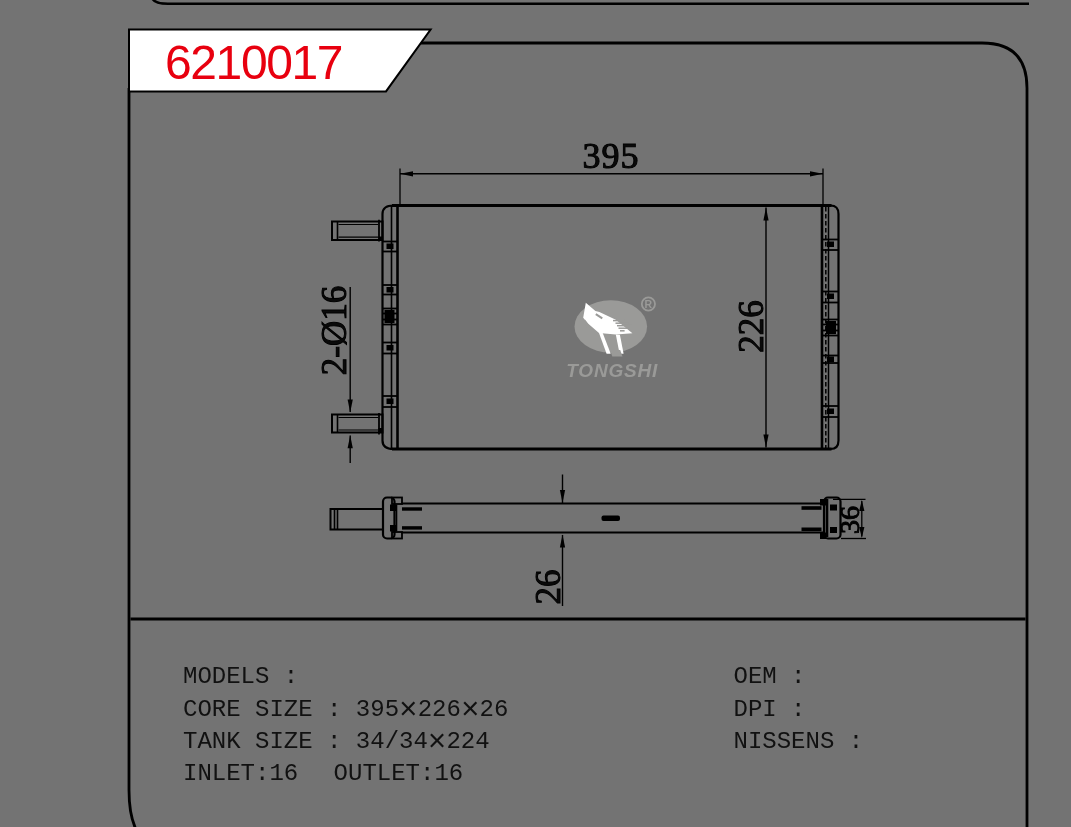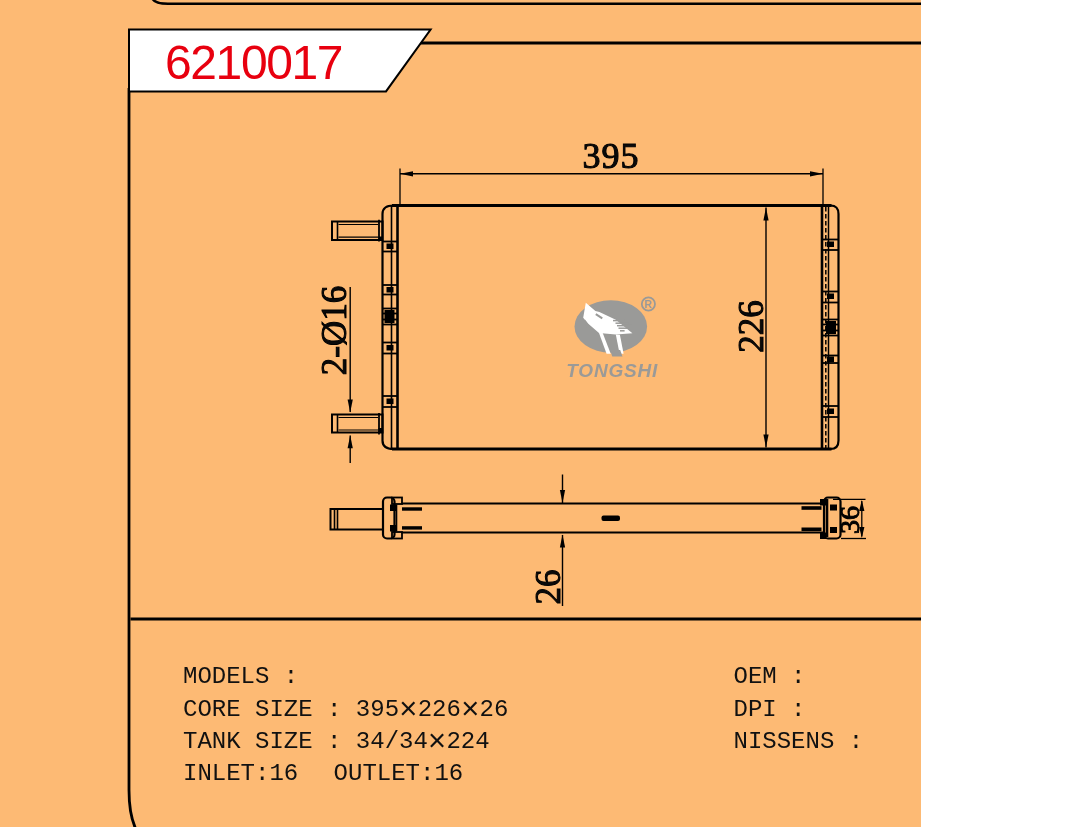--- a/index.html
+++ b/index.html
@@ -1,16 +1,16 @@
 <!DOCTYPE html>
 <html><head>
 <meta charset="utf-8">
 <style>
 html,body{margin:0;padding:0;background:#ffffff;}
-#page{position:relative;width:921px;height:827px;overflow:hidden;background:#fdba74;}
+#page{position:relative;width:1071px;height:827px;overflow:hidden;background:#737373;}
 svg{display:block;}
 .dim{font-family:"Liberation Serif", serif;font-size:36px;fill:#0a0a0a;letter-spacing:1px;}
 .dimv{font-family:"Liberation Serif", serif;font-size:35px;fill:#0a0a0a;}
 .spec text{font-family:"Liberation Mono", monospace;font-size:24px;fill:#111;}
 .spec tspan.x{font-size:31px;}
 </style>
 </head>
 <body>
 <div id="page">
 <svg width="1071" height="827" viewBox="0 0 1071 827">

